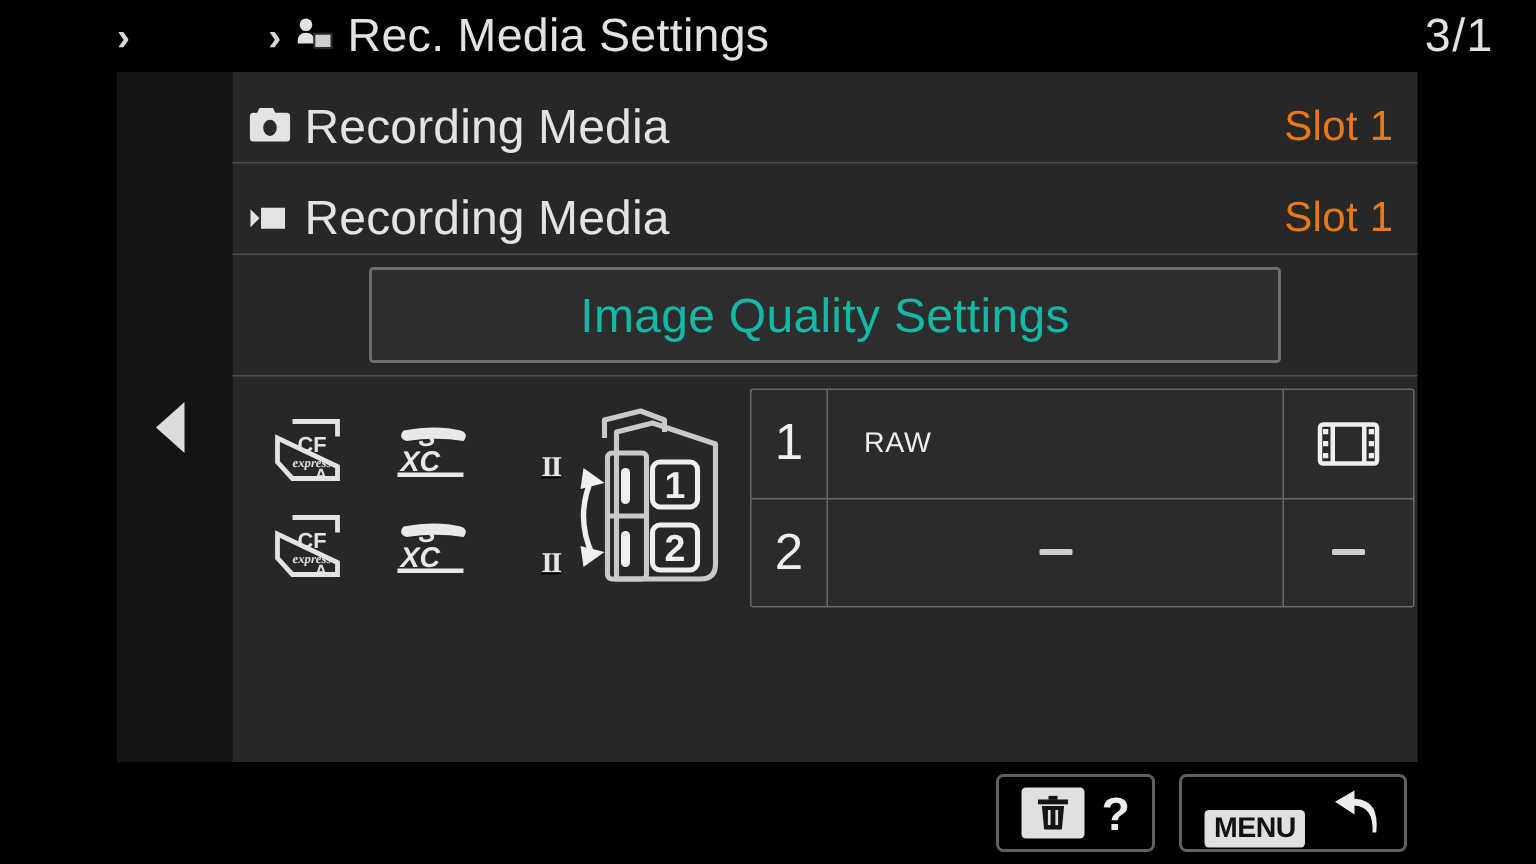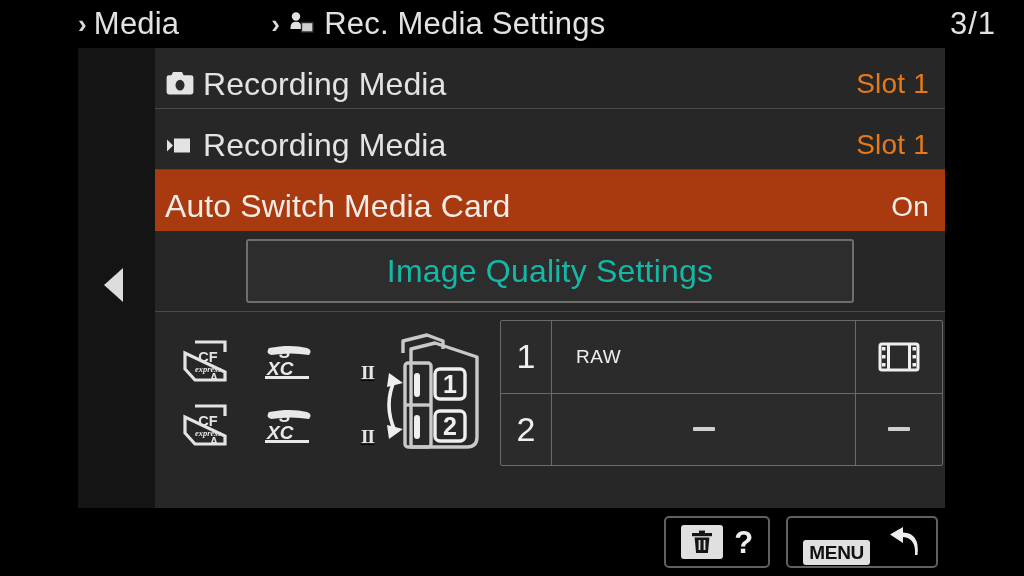--- a/index.html
+++ b/index.html
@@ -150,21 +150,20 @@
   svg{display:block;}
 </style>
 </head>
 <body>
 
 <div class="screen">
 
   <div class="header">
     <div class="bc">
       <span class="bc-sep">›</span>
-      <span>Media</span>
       <span class="bc-gap"></span>
       <span class="bc-sep">›</span>
       <span class="bc-icon">
         <svg width="30" height="30" viewBox="0 0 30 30">
           <circle cx="9" cy="7.5" r="4.2" fill="#e2e2e2"></circle>
           <path d="M3.5 18.5 Q3.5 12.8 9 12.8 Q14.5 12.8 14.5 18.5 L14.5 20 L3.5 20 Z" fill="#e2e2e2"></path>
           <rect x="14.5" y="13.5" width="11.5" height="9.5" fill="#cfcfcf" stroke="#2b2b2b" stroke-width="1.4"></rect>
         </svg>
       </span>
       <span>Rec. Media Settings</span>
@@ -196,26 +195,20 @@
           <svg width="34" height="30" viewBox="0 0 34 30">
             <path d="M4 9.5 L4 21.5 L10 15.5 Z" fill="#e3e3e3"></path>
             <rect x="11" y="8.5" width="16" height="14" fill="#e3e3e3"></rect>
           </svg>
         </span>
         <span>Recording Media</span>
       </span>
       <span class="row-value">Slot 1</span>
     </div>
 
-    <div class="row sel">
-      <span class="row-label" style="padding-left:2px;">
-        <span>Auto Switch Media Card</span>
-      </span>
-      <span class="row-value">On</span>
-    </div>
 
     <div class="btn-wrap">
       <div class="big-btn">Image Quality Settings</div>
     </div>
 
     <div class="info">
 
       <div class="cards">
 
         <div class="card-line">

